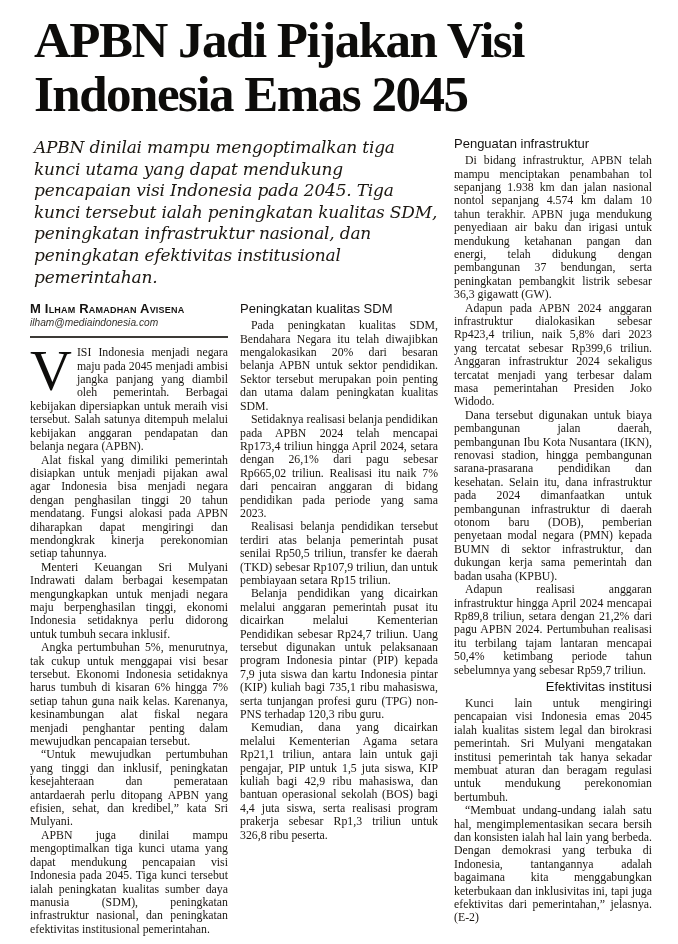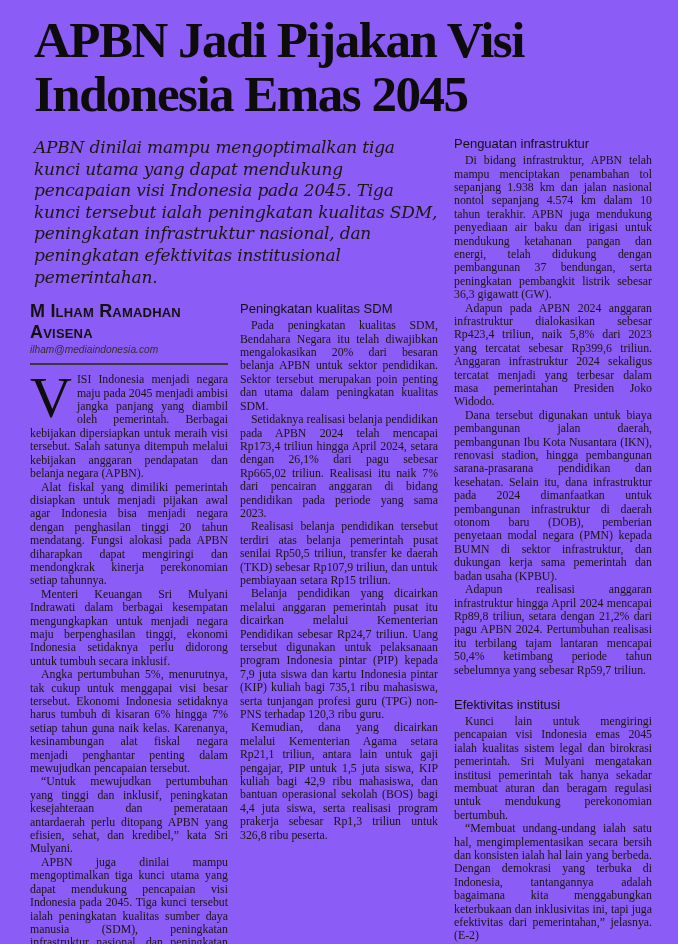--- a/index.html
+++ b/index.html
@@ -1,21 +1,21 @@
 <!DOCTYPE html>
 <html><head>
 <meta charset="utf-8">
 <style>
   * { box-sizing: border-box; }
   html, body { margin: 0; padding: 0; background: #e9e9e7; }
   .page {
     position: relative;
     width: 678px; height: 944px;
     margin: 0 auto;
-    background: #8b5cf6;
+    background: #ffffff;
     padding: 12px 30px 4px 30px;
     overflow: hidden;
     color: #18140f;
   }
   .headline {
     font-family: "Liberation Serif", serif;
     font-weight: 700;
     font-size: 51px;
     line-height: 1.05;
     letter-spacing: -1.5px;
@@ -33,40 +33,40 @@
     margin: 2px 0 13px 4px;
     color: #1c1812;
   }
   .two-cols { display: flex; gap: 12px; align-items: flex-start; }
   .col { flex: 0 0 198px; width: 198px; overflow: hidden; }
   .byline { border-bottom: 2px solid #3c3a36; padding-bottom: 8px; margin-bottom: 8px; }
   .byline-name {
     font-family: "Liberation Sans", sans-serif;
     font-weight: 700;
     font-variant: small-caps;
-    font-size: 18px;
+    font-size: 13px;
     letter-spacing: 0.2px;
     color: #141210;
   }
   .byline-email {
     font-family: "Liberation Sans", sans-serif;
     font-style: italic;
     font-size: 10.2px;
     color: #33302c;
     margin-top: 1px;
   }
   .subhead {
     font-family: "Liberation Sans", sans-serif;
     font-weight: 400;
     font-size: 13px;
     line-height: 15px;
     margin: 0 0 3px 0;
     color: #131110;
   }
-  .subhead.spaced { margin-top: 20px; }
+  .subhead.spaced { margin-top: 2px; text-align: right; }
   .body-p {
     font-family: "Liberation Serif", serif;
     font-size: 11.8px;
     line-height: 13.4px;
     text-align: justify;
     margin: 0;
     text-indent: 11px;
     color: #1a1611;
   }
   .body-p.no-indent { text-indent: 0; }

